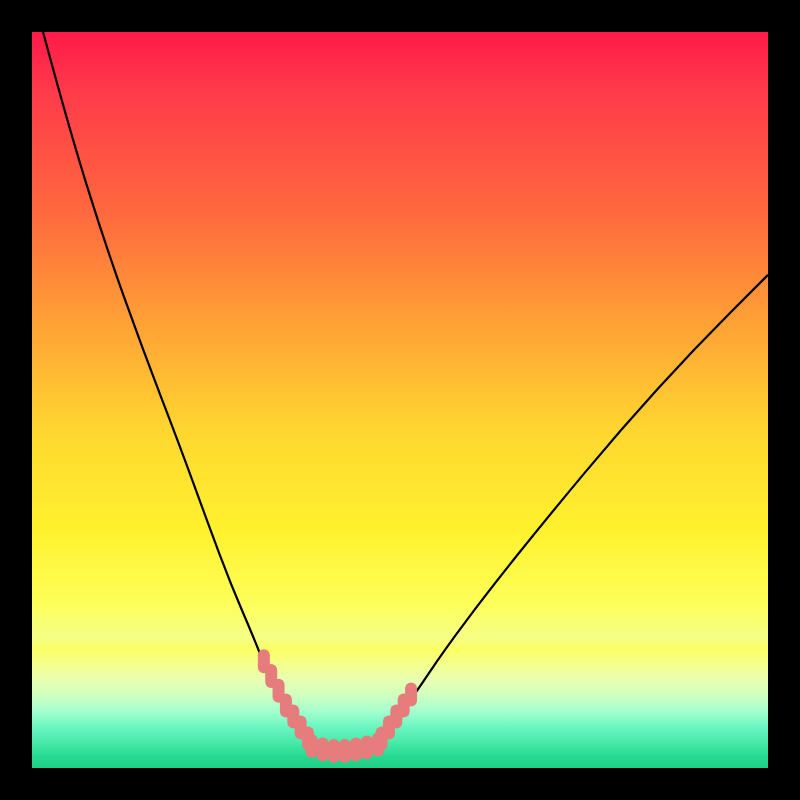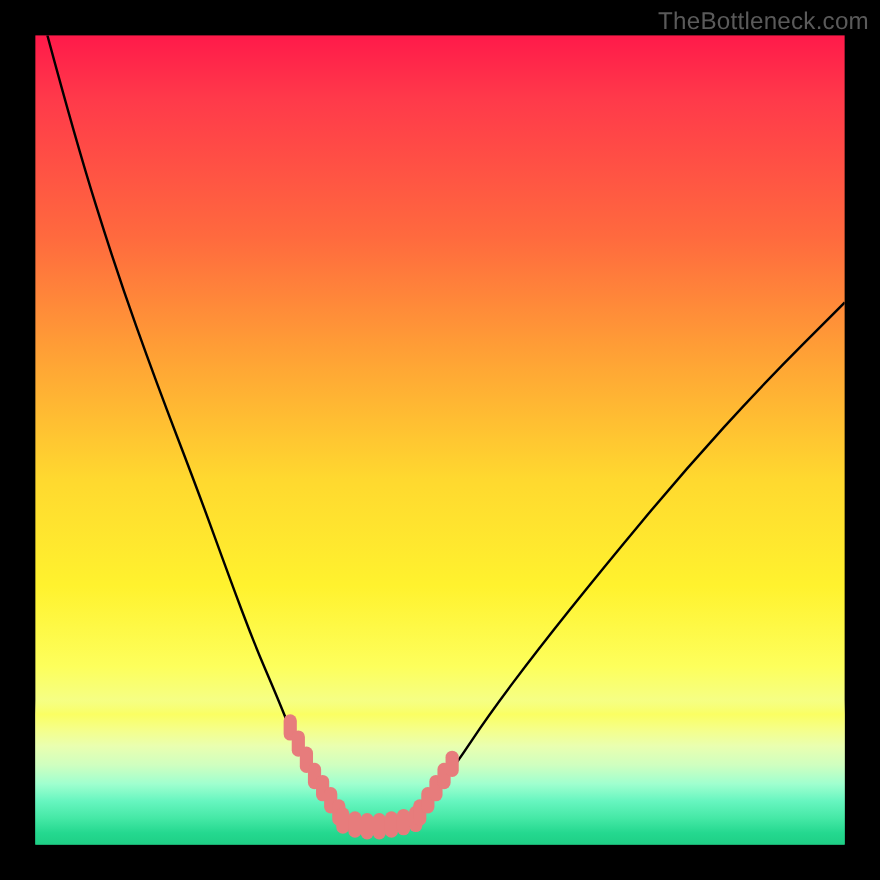--- a/index.html
+++ b/index.html
@@ -119,14 +119,13 @@
           <rect x="328.88" y="703.392" width="12" height="24" rx="6" fill="#E77C7C"></rect>
           <rect x="339.91999999999996" y="700.448" width="12" height="24" rx="6" fill="#E77C7C"></rect>
           <rect x="343.59999999999997" y="694.56" width="12" height="24" rx="6" fill="#E77C7C"></rect>
           <rect x="350.96" y="683.52" width="12" height="24" rx="6" fill="#E77C7C"></rect>
           <rect x="358.32" y="672.48" width="12" height="24" rx="6" fill="#E77C7C"></rect>
           <rect x="365.68" y="661.44" width="12" height="24" rx="6" fill="#E77C7C"></rect>
           <rect x="373.04" y="650.4" width="12" height="24" rx="6" fill="#E77C7C"></rect>
         </g>
     </svg>
   </div>
-  <div class="watermark">TheBottleneck.com</div>
 </div>
 
 </body></html>

